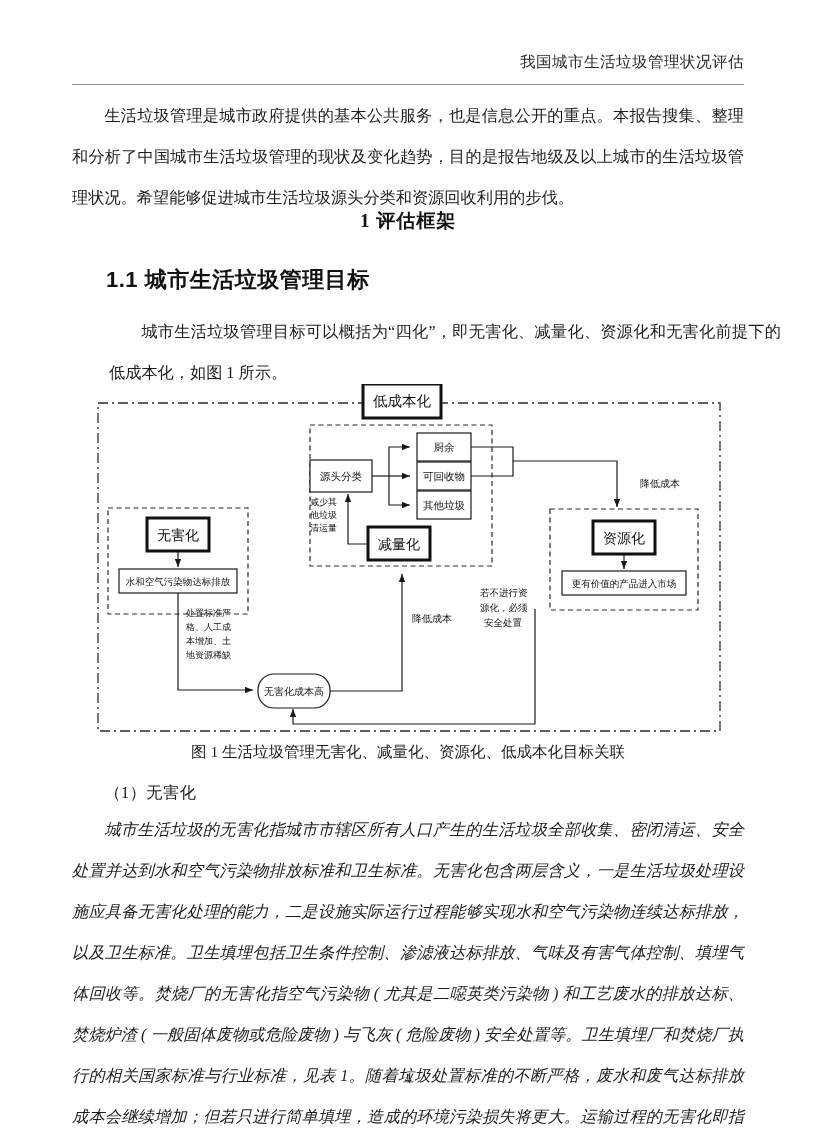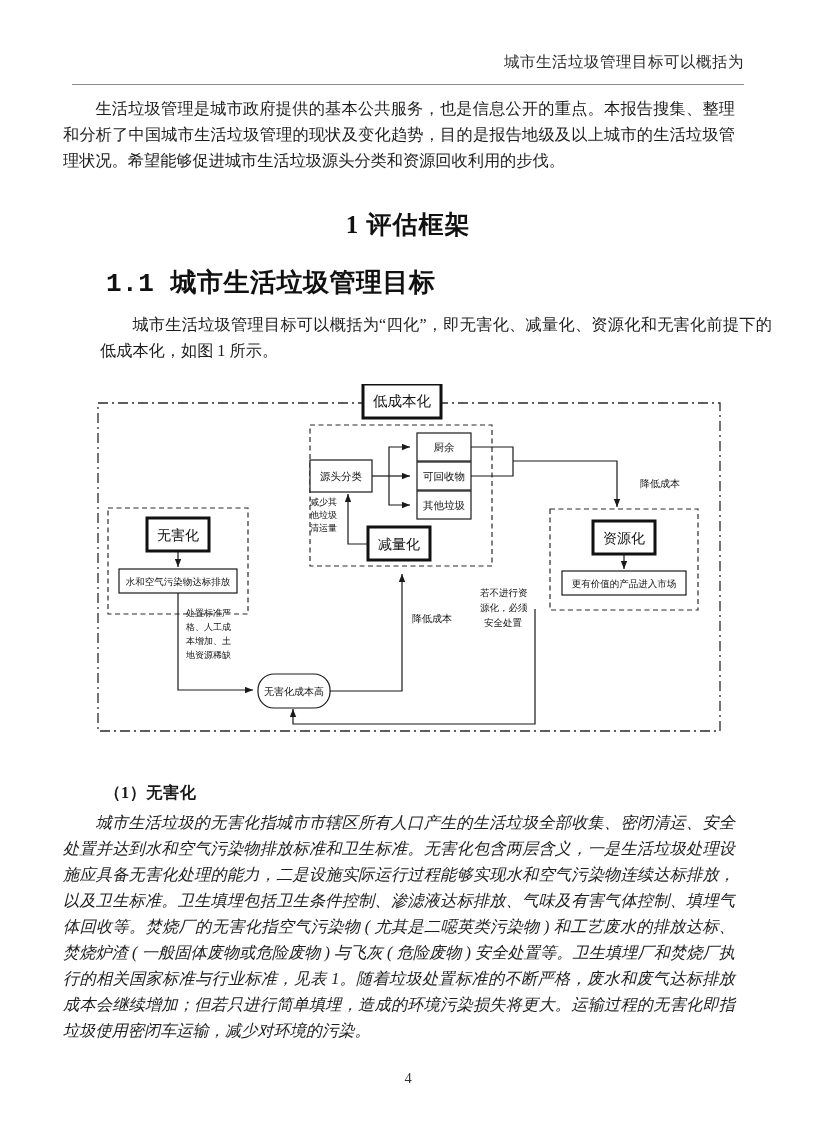--- a/index.html
+++ b/index.html
@@ -36,60 +36,60 @@
     top: 84px;
     width: 672px;
     height: 1px;
     background: #8d8d8d;
   }
 
   
   .para {
     position: absolute;
     width: 672px;
-    left: 63px;
+    left: 72px;
     font-size: 16.2px;
-    line-height: 26px;
+    line-height: 41px;
     text-align: justify;
     text-justify: inter-ideograph;
     color: #1d1d1d;
   }
   .indent { text-indent: 2em; }
 
   #h1 {
     position: absolute;
     left: 72px;
     top: 208px;
     width: 672px;
     text-align: center;
-    font-size: 25px;
+    font-size: 19px;
     font-weight: bold;
     font-family: "Liberation Serif", "DejaVu Serif", serif;
     letter-spacing: 1px;
     color: #111;
   }
   #h2 {
     position: absolute;
     left: 106px;
     top: 265px;
-    font-size: 26px;
+    font-size: 22px;
     font-weight: bold;
-    font-family: Liberation Mono, monospace;
+    font-family: Liberation Sans, sans-serif;
     letter-spacing: .5px;
     color: #111;
   }
 
   #p-intro { top: 96px; }
   #p-goal  { top: 312px; margin-left: 37px; }
 
   .bold-item {
     position: absolute;
     left: 72px;
     font-size: 16.2px;
-    font-weight: bold;
+    font-weight: normal;
     text-indent: 2em;
     width: 672px;
     letter-spacing: .5px;
   }
   #item1 { top: 782px; }
   #p-body { top: 810px; font-style: italic; }
 
   #caption {
     position: absolute;
     left: 72px;
@@ -120,21 +120,21 @@
   #figure svg { display: block; }
   .dg-box-label {
     font-family: "Liberation Serif", "DejaVu Serif", serif;
   }
 </style>
 </head>
 <body>
 
 <div id="page">
 
-  <div id="header">城市生活垃圾管理目标可以概括为</div>
+  <div id="header">我国城市生活垃圾管理状况评估</div>
   <div id="header-rule"></div>
 
   <div class="para indent" id="p-intro">生活垃圾管理是城市政府提供的基本公共服务，也是信息公开的重点。本报告搜集、整理和分析了中国城市生活垃圾管理的现状及变化趋势，目的是报告地级及以上城市的生活垃圾管理状况。希望能够促进城市生活垃圾源头分类和资源回收利用的步伐。</div>
 
   <div id="h1">1 评估框架</div>
   <div id="h2">1.1 城市生活垃圾管理目标</div>
 
   <div class="para indent" id="p-goal">城市生活垃圾管理目标可以概括为“四化”，即无害化、减量化、资源化和无害化前提下的低成本化，如图 1 所示。</div>
 
   <div id="figure">
@@ -246,18 +246,19 @@
       <text class="dg-box-label" x="568" y="103" font-size="10" fill="#111">降低成本</text>
 
       <g>
         <text class="dg-box-label" x="408" y="212" font-size="9.5" fill="#111">若不进行资</text>
         <text class="dg-box-label" x="408" y="227" font-size="9.5" fill="#111">源化，必须</text>
         <text class="dg-box-label" x="412" y="242" font-size="9.5" fill="#111">安全处置</text>
       </g>
     </svg>
   </div>
 
+  <div id="caption">图 1 生活垃圾管理无害化、减量化、资源化、低成本化目标关联</div>
 
   <div class="bold-item" id="item1">（1）无害化</div>
   <div class="para indent" id="p-body">城市生活垃圾的无害化指城市市辖区所有人口产生的生活垃圾全部收集、密闭清运、安全处置并达到水和空气污染物排放标准和卫生标准。无害化包含两层含义，一是生活垃圾处理设施应具备无害化处理的能力，二是设施实际运行过程能够实现水和空气污染物连续达标排放，以及卫生标准。卫生填埋包括卫生条件控制、渗滤液达标排放、气味及有害气体控制、填埋气体回收等。焚烧厂的无害化指空气污染物 ( 尤其是二噁英类污染物 ) 和工艺废水的排放达标、焚烧炉渣 ( 一般固体废物或危险废物 ) 与飞灰 ( 危险废物 ) 安全处置等。卫生填埋厂和焚烧厂执行的相关国家标准与行业标准，见表 1。随着垃圾处置标准的不断严格，废水和废气达标排放成本会继续增加；但若只进行简单填埋，造成的环境污染损失将更大。运输过程的无害化即指垃圾使用密闭车运输，减少对环境的污染。</div>
 
   <div id="pagenum">4</div>
 </div>
 
 </body></html>

